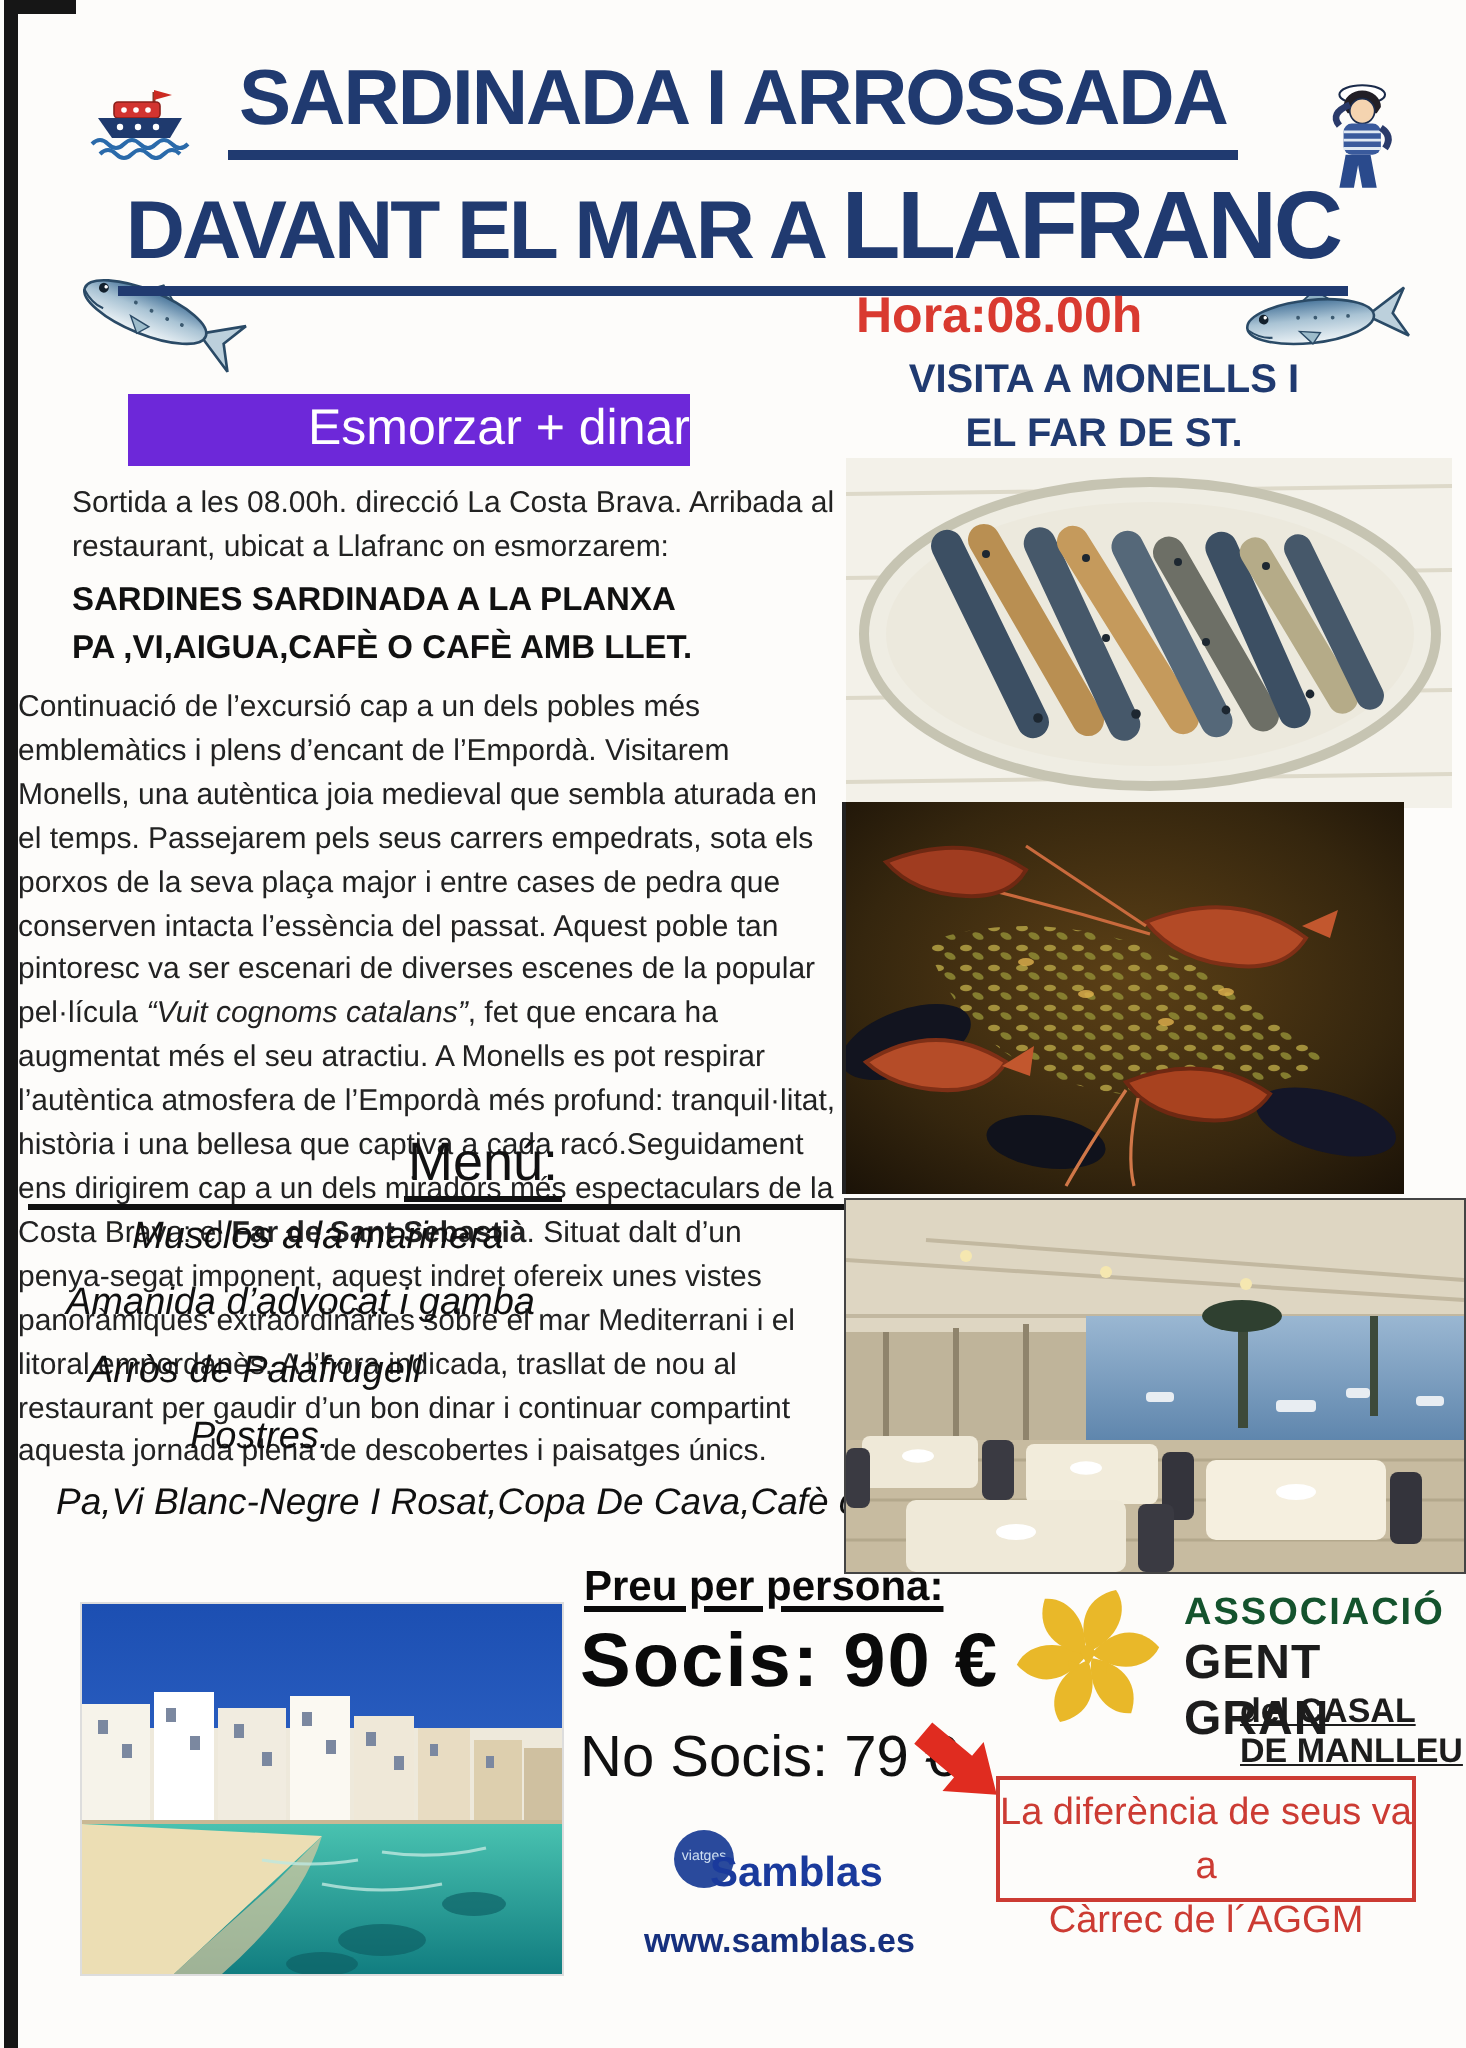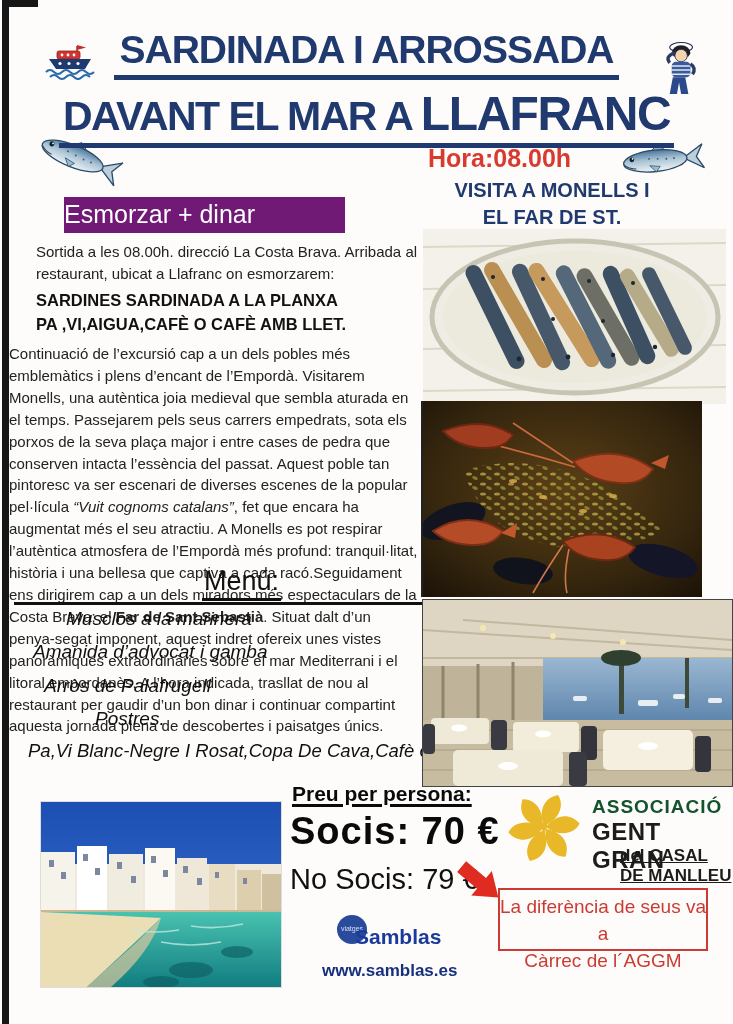--- a/index.html
+++ b/index.html
@@ -18,22 +18,22 @@
     color:#203a70;border-bottom:5px solid #203a70;padding:0 6px 3px 6px;}
   .title2{position:absolute;left:0;right:0;top:86px;text-align:center;}
   .title2 .wrap{display:inline-block;border-bottom:5px solid #203a70;padding:0 4px 2px 4px;}
   .title2 .a{font-size:41px;font-weight:bold;letter-spacing:-1.5px;color:#203a70;}
   .title2 .b{font-size:48px;font-weight:bold;letter-spacing:-1.5px;color:#203a70;}
   .date{position:absolute;left:62px;top:140px;width:300px;text-align:center;
     font-size:40px;font-weight:bold;color:#d93a30;}
   .hora{position:absolute;left:428px;top:144px;font-size:25px;font-weight:bold;color:#d93a30;}
   .visit{position:absolute;left:432px;top:177px;width:240px;text-align:center;
     font-size:20px;font-weight:600;color:#203a70;line-height:27px;}
-  .banner{position:absolute;left:64px;top:197px;width:281px;height:36px;background:#701a75;
-    color:#ffffff;font-size:25px;text-align:left;line-height:35px;}
+  .banner{position:absolute;left:64px;top:197px;width:281px;height:36px;background:#6d28d9;
+    color:#ffffff;font-size:25px;text-align:right;line-height:35px;}
 
   
   .boat{position:absolute;left:44px;top:44px;width:52px;height:36px;}
   .sailor{position:absolute;left:654px;top:40px;width:48px;height:56px;}
   .fish-l{position:absolute;left:36px;top:134px;width:88px;height:50px;transform:rotate(22deg);}
   .fish-r{position:absolute;left:620px;top:136px;width:86px;height:48px;transform:rotate(-6deg);}
 
   
   .p-intro{position:absolute;left:36px;top:241px;width:382px;font-size:15px;line-height:22px;color:#222;}
   .p-bold{position:absolute;left:36px;top:288px;width:390px;font-size:16.5px;font-weight:bold;
@@ -352,21 +352,21 @@
       </g>
       <g stroke="#bfe8e0" stroke-width="1.6" opacity="0.8">
         <path d="M90 128 q24 4 48 0" fill="none"></path>
           <path d="M120 140 q30 6 60 0" fill="none"></path>
         <path d="M150 124 q26 4 52 -2" fill="none"></path>
       </g>
     </svg>
   </div>
 
   <div class="price-h">Preu per persona:</div>
-  <div class="price-m">Socis: 70 €</div>
+  <div class="price-m">Socis: 90 €</div>
   <div class="price-n">No Socis: 79 €</div>
   <svg class="arrow" viewBox="0 0 52 52">
     <g transform="rotate(40 26 26)">
       <path d="M2 19 h26 v-9 l22 16 -22 16 v-9 H2 z" fill="#e02c20"></path>
     </g>
   </svg>
 
   <svg class="flower" viewBox="0 0 80 76">
     <g fill="#e9b829">
       <path d="M40 36 C34 20 40 8 54 5 C61 15 55 30 40 36 Z"></path>

